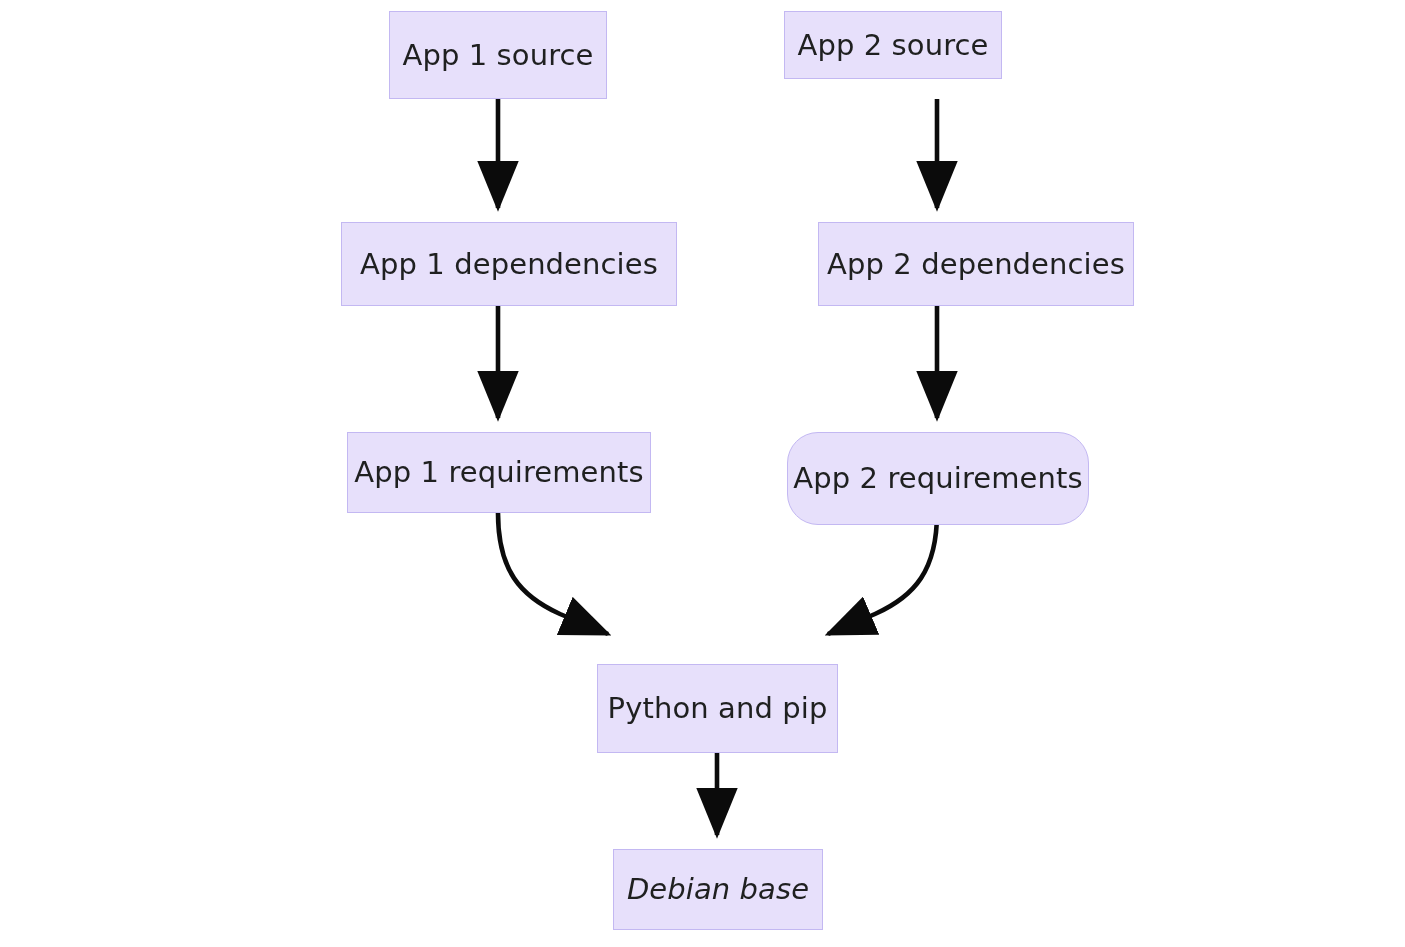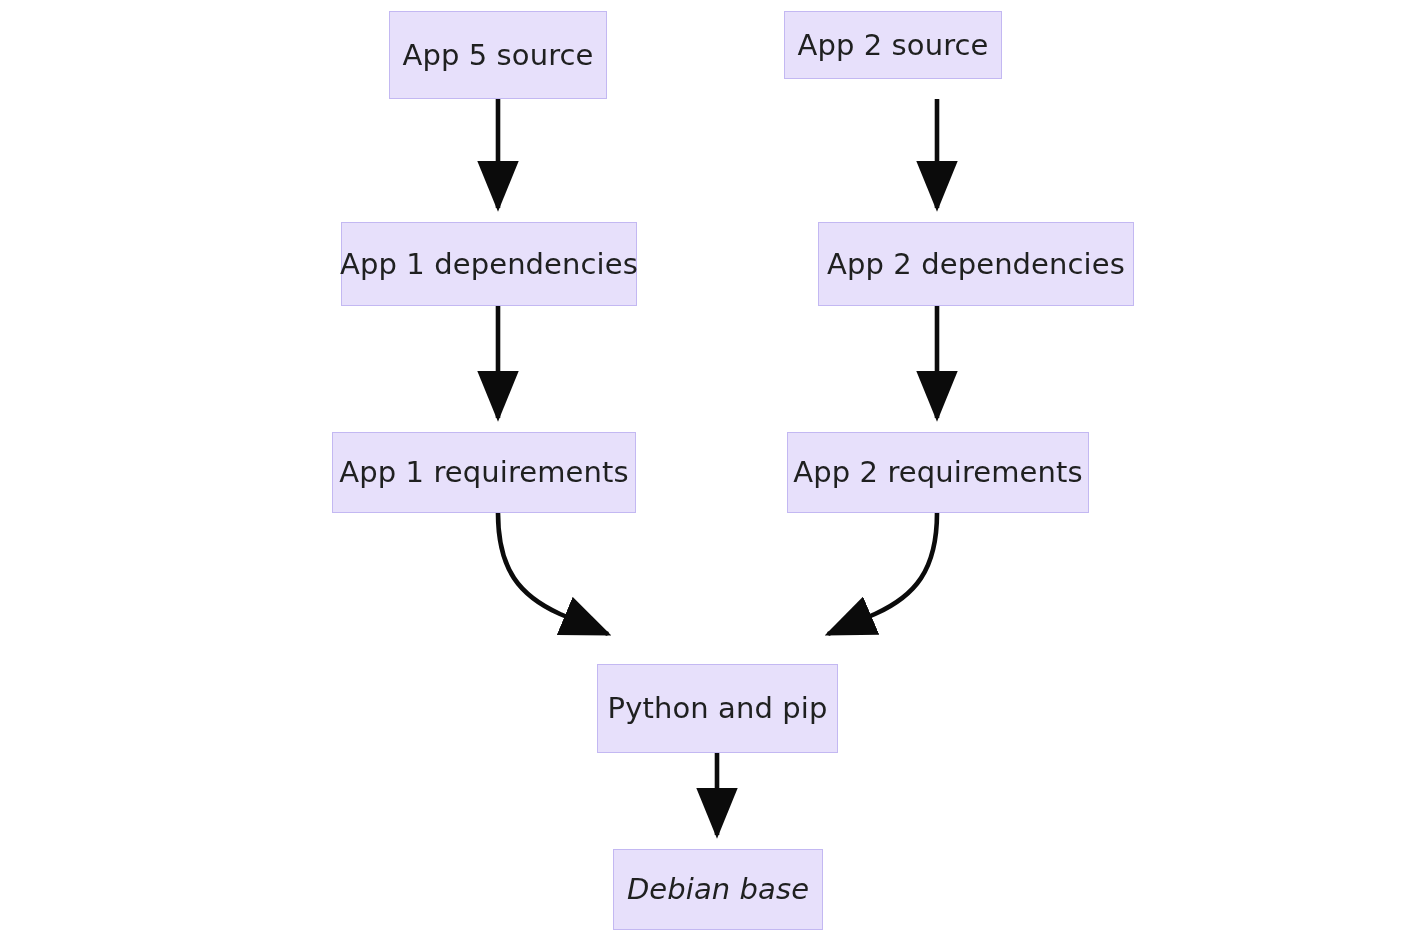--- a/index.html
+++ b/index.html
@@ -70,40 +70,40 @@
 
       <path d="M 498,513 C 498,570 520,596 560,614 L 608,634" marker-end="url(#arrowhead)"></path>
 
       <path d="M 937,513 C 937,570 915,596 875,614 L 828,634" marker-end="url(#arrowhead)"></path>
 
       <path d="M 717,722 L 717,835" marker-end="url(#arrowhead)"></path>
     </g>
   </svg>
 
   <div class="node" style="left:389px; top:11px; width:218px; height:88px;">
-    <span class="node-label">App 5 source</span>
+    <span class="node-label">App 1 source</span>
   </div>
 
   <div class="node" style="left:784px; top:11px; width:218px; height:68px;">
     <span class="node-label">App 2 source</span>
   </div>
 
-  <div class="node" style="left:341px; top:222px; width:296px; height:84px;">
+  <div class="node" style="left:341px; top:222px; width:336px; height:84px;">
     <span class="node-label">App 1 dependencies</span>
   </div>
 
   <div class="node" style="left:780px; top:222px; width:316px; height:84px;margin-left:38px;">
     <span class="node-label">App 2 dependencies</span>
   </div>
 
-  <div class="node" style="left:332px; top:432px; width:304px; height:81px;">
+  <div class="node" style="left:347px; top:432px; width:304px; height:81px;">
     <span class="node-label">App 1 requirements</span>
   </div>
 
-  <div class="node" style="left:787px; top:432px; width:302px; height:81px;">
+  <div class="node" style="left:787px; top:432px; width:302px; height:93px;border-radius:31px;">
     <span class="node-label">App 2 requirements</span>
   </div>
 
   <div class="node" style="left:597px; top:664px; width:241px; height:89px;">
     <span class="node-label">Python and pip</span>
   </div>
 
   <div class="node" style="left:613px; top:849px; width:210px; height:81px;font-style:italic;">
     <span class="node-label">Debian base</span>
   </div>

